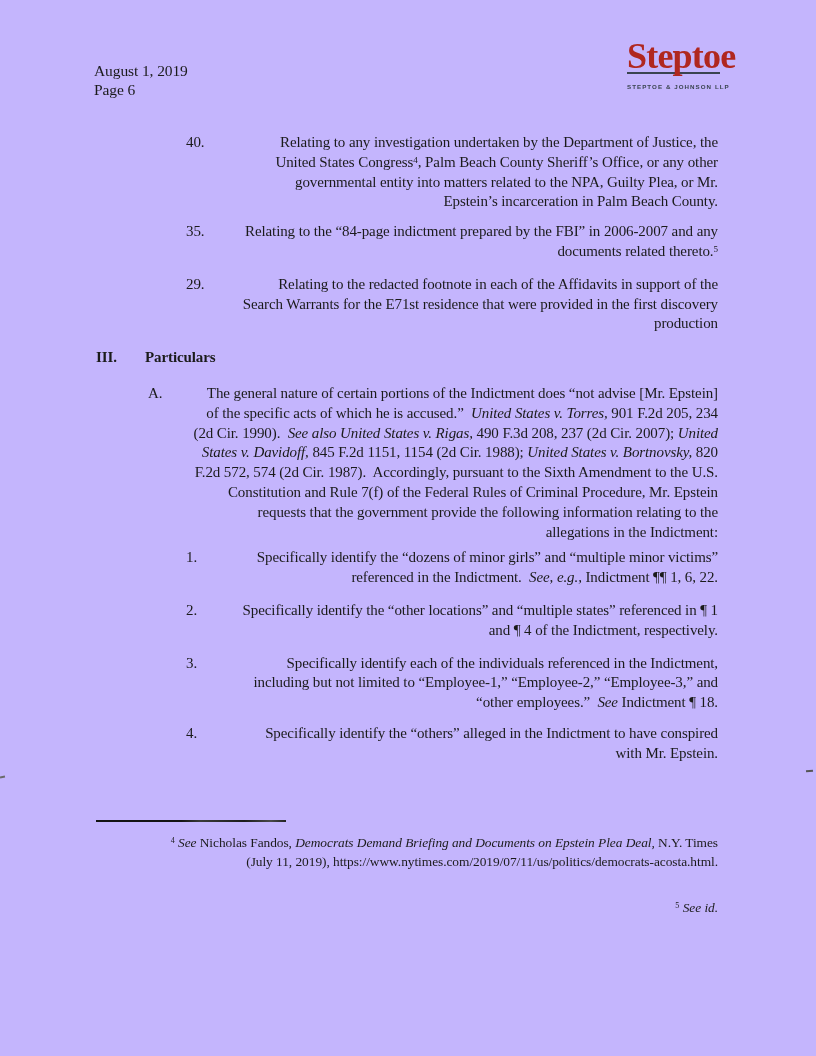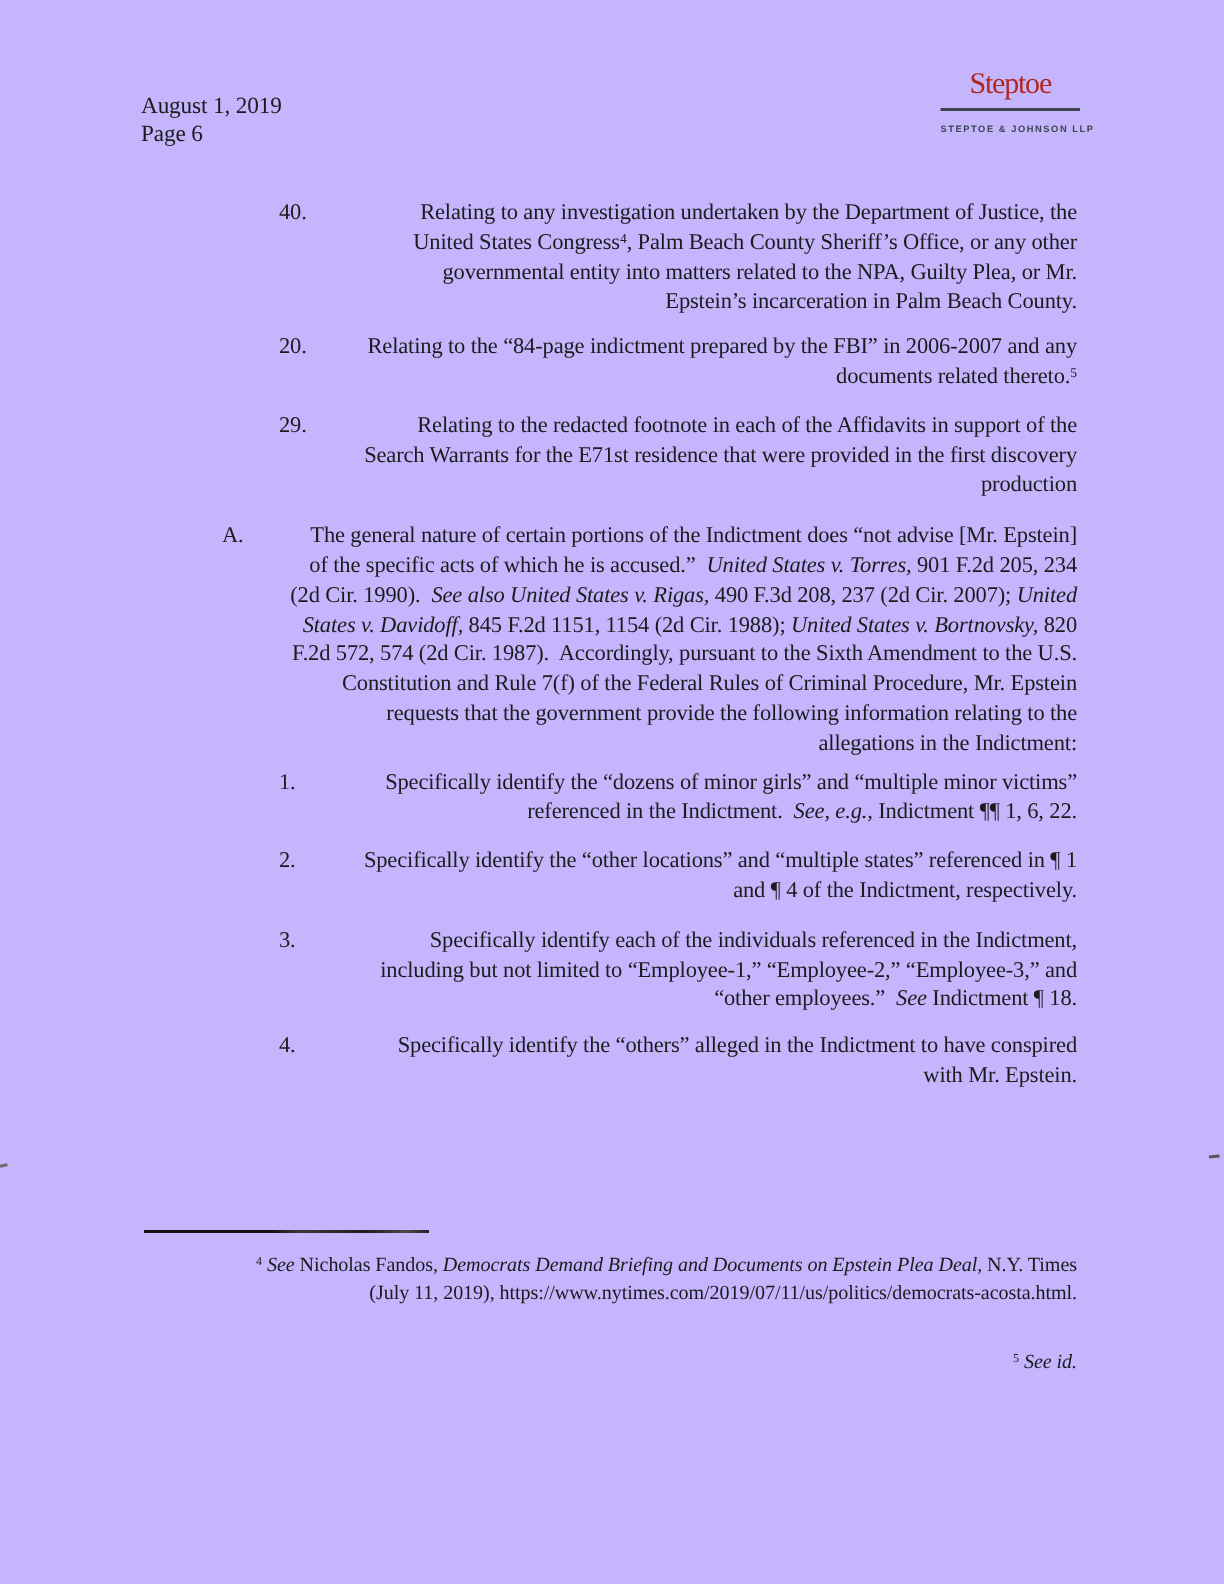--- a/index.html
+++ b/index.html
@@ -32,22 +32,22 @@
   }
   .logo {
     position: absolute;
     left: 627px;
     top: 41px;
     width: 93px;
     text-align: center;
   }
   .logo-word {
     font-family: "Liberation Serif", "DejaVu Serif", serif;
-    font-weight: normal;
-    font-size: 20px;
+    font-weight: bold;
+    font-size: 36px;
     line-height: 30px;
     letter-spacing: -0.8px;
   }
   .logo-rule {
     height: 2px;
     margin-top: 1px;
   }
   .logo-sub {
     font-family: "Liberation Sans", "DejaVu Sans", sans-serif;
     font-weight: bold;
@@ -173,29 +173,33 @@
   </div>
 
   <div class="content">
 
     <div class="indent1">
       <div class="li mb27">
         <div class="num">40.</div>
         <div class="body runs"><span>Relating to any investigation undertaken by the Department of Justice, the United States Congress</span><sup>4</sup><span>, Palm Beach County Sheriff’s Office, or any other governmental entity into matters related to the NPA, Guilty Plea, or Mr. Epstein’s incarceration in Palm Beach County.</span></div>
       </div>
       <div class="li mb28">
-        <div class="num">20.</div>
+        <div class="num">35.</div>
         <div class="body runs"><span>Relating to the “84-page indictment prepared by the FBI” in 2006-2007 and any documents related thereto.</span><sup>5</sup></div>
       </div>
       <div class="li mb29">
         <div class="num">29.</div>
         <div class="body runs"><span>Relating to the redacted footnote in each of the Affidavits in support of the Search Warrants for the E71st residence that were provided in the first discovery production</span></div>
       </div>
     </div>
 
+    <div class="section-heading">
+      <div class="num">III.</div>
+      <div>Particulars</div>
+    </div>
 
     <div class="particular">
       <div class="label">A.</div>
       <div class="body runs"><span>The general nature of certain portions of the Indictment does “not advise [Mr. Epstein] of the specific acts of which he is accused.”  </span><span class="it">United States v. Torres,</span><span> 901 F.2d 205, 234 (2d Cir. 1990).  </span><span class="it">See also United States v. Rigas,</span><span> 490 F.3d 208, 237 (2d Cir. 2007); </span><span class="it">United States v. Davidoff,</span><span> 845 F.2d 1151, 1154 (2d Cir. 1988); </span><span class="it">United States v. Bortnovsky,</span><span> 820 F.2d 572, 574 (2d Cir. 1987).  Accordingly, pursuant to the Sixth Amendment to the U.S. Constitution and Rule 7(f) of the Federal Rules of Criminal Procedure, Mr. Epstein requests that the government provide the following information relating to the allegations in the Indictment:</span></div>
     </div>
 
     <div class="indent1">
       <div class="li sub-mb">
         <div class="num">1.</div>
         <div class="body runs"><span>Specifically identify the “dozens of minor girls” and “multiple minor victims” referenced in the Indictment.  </span><span class="it">See, e.g.,</span><span> Indictment ¶¶ 1, 6, 22.</span></div>

